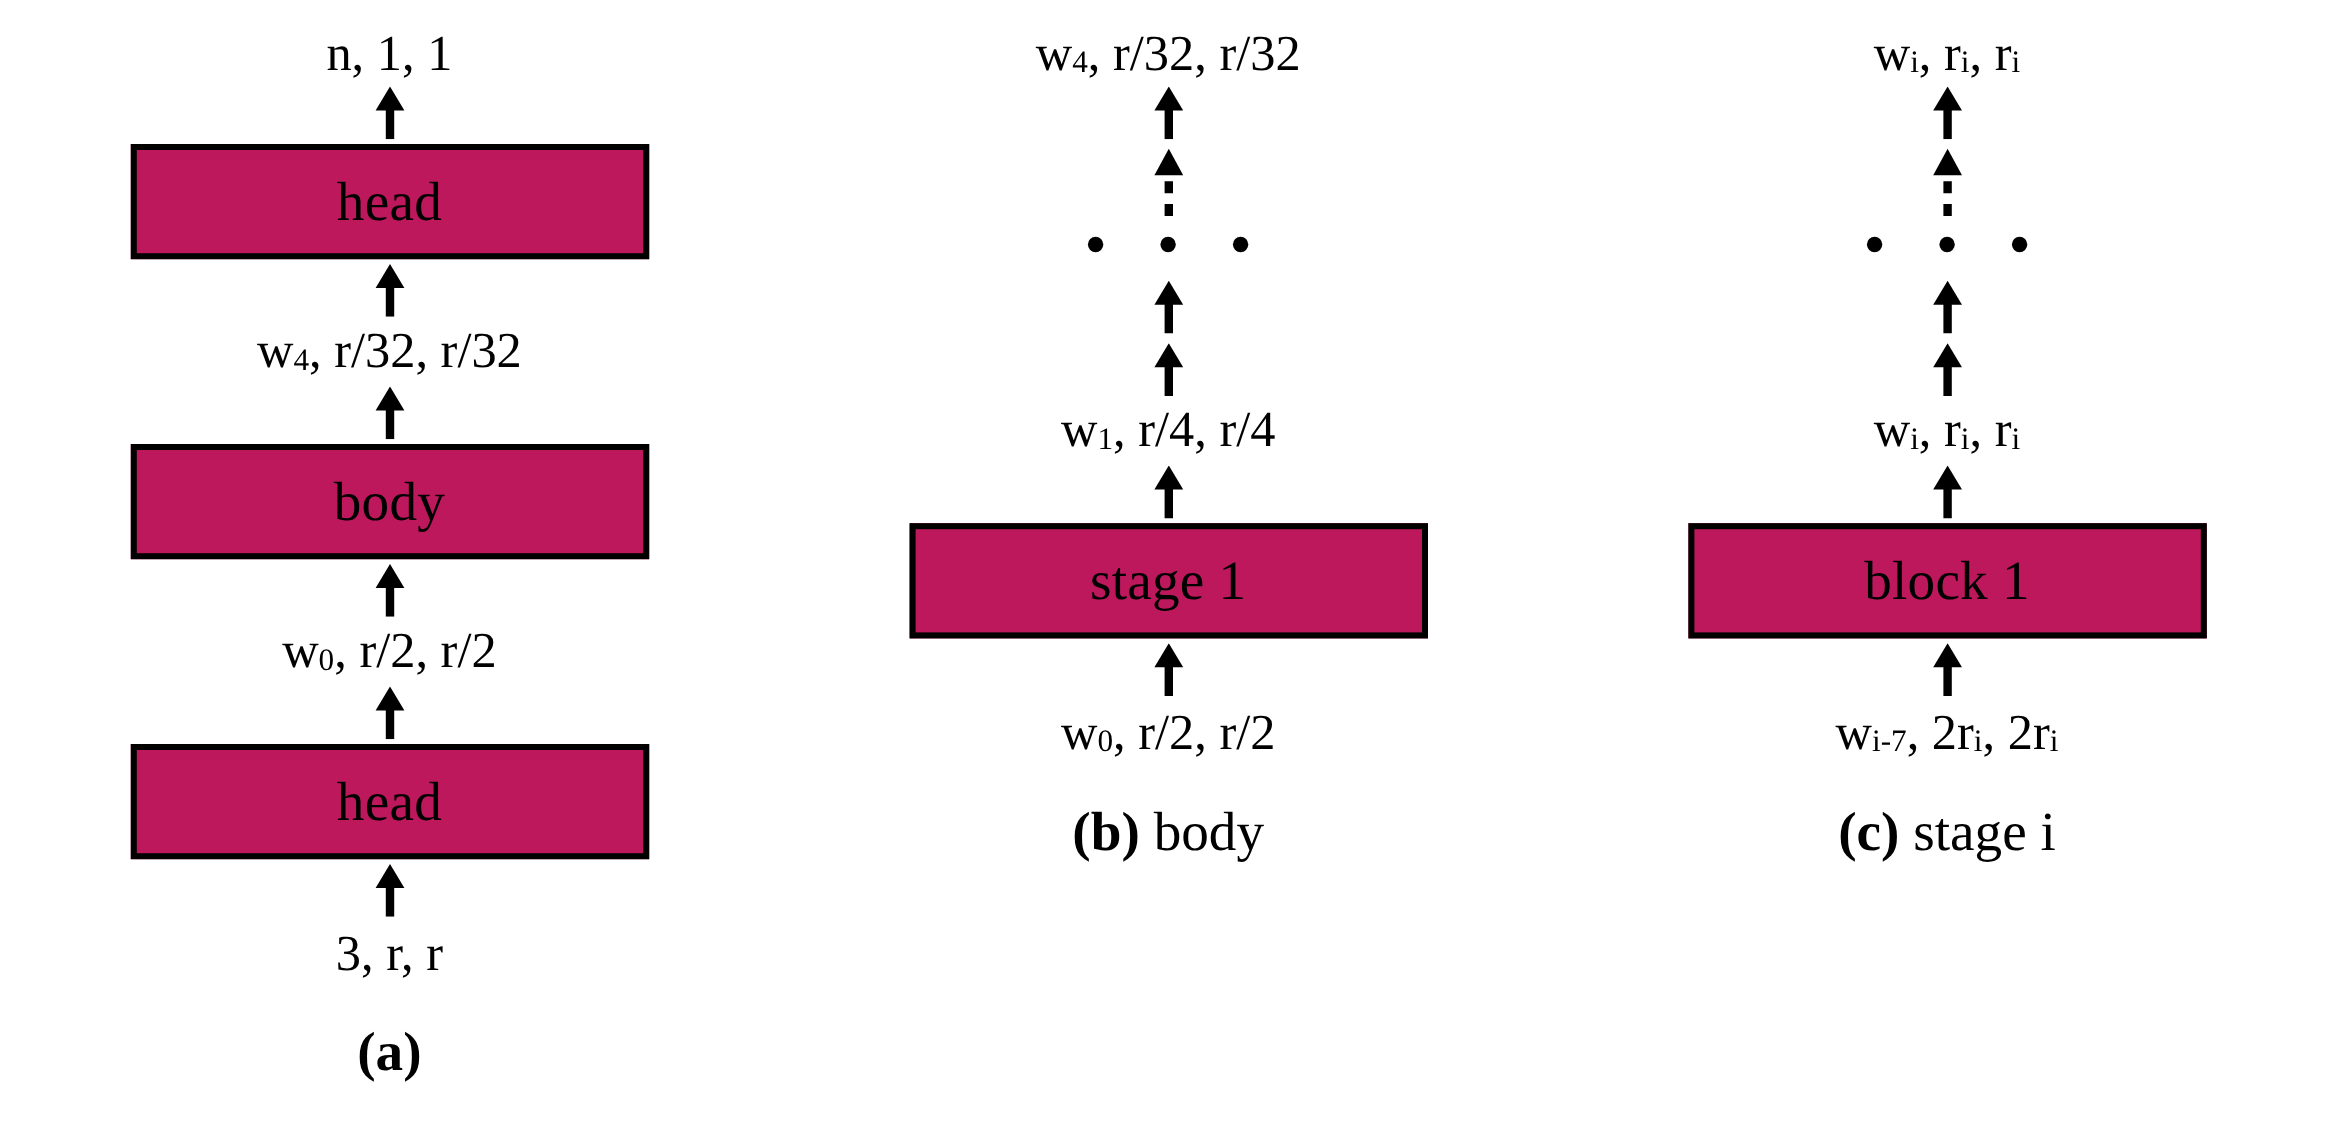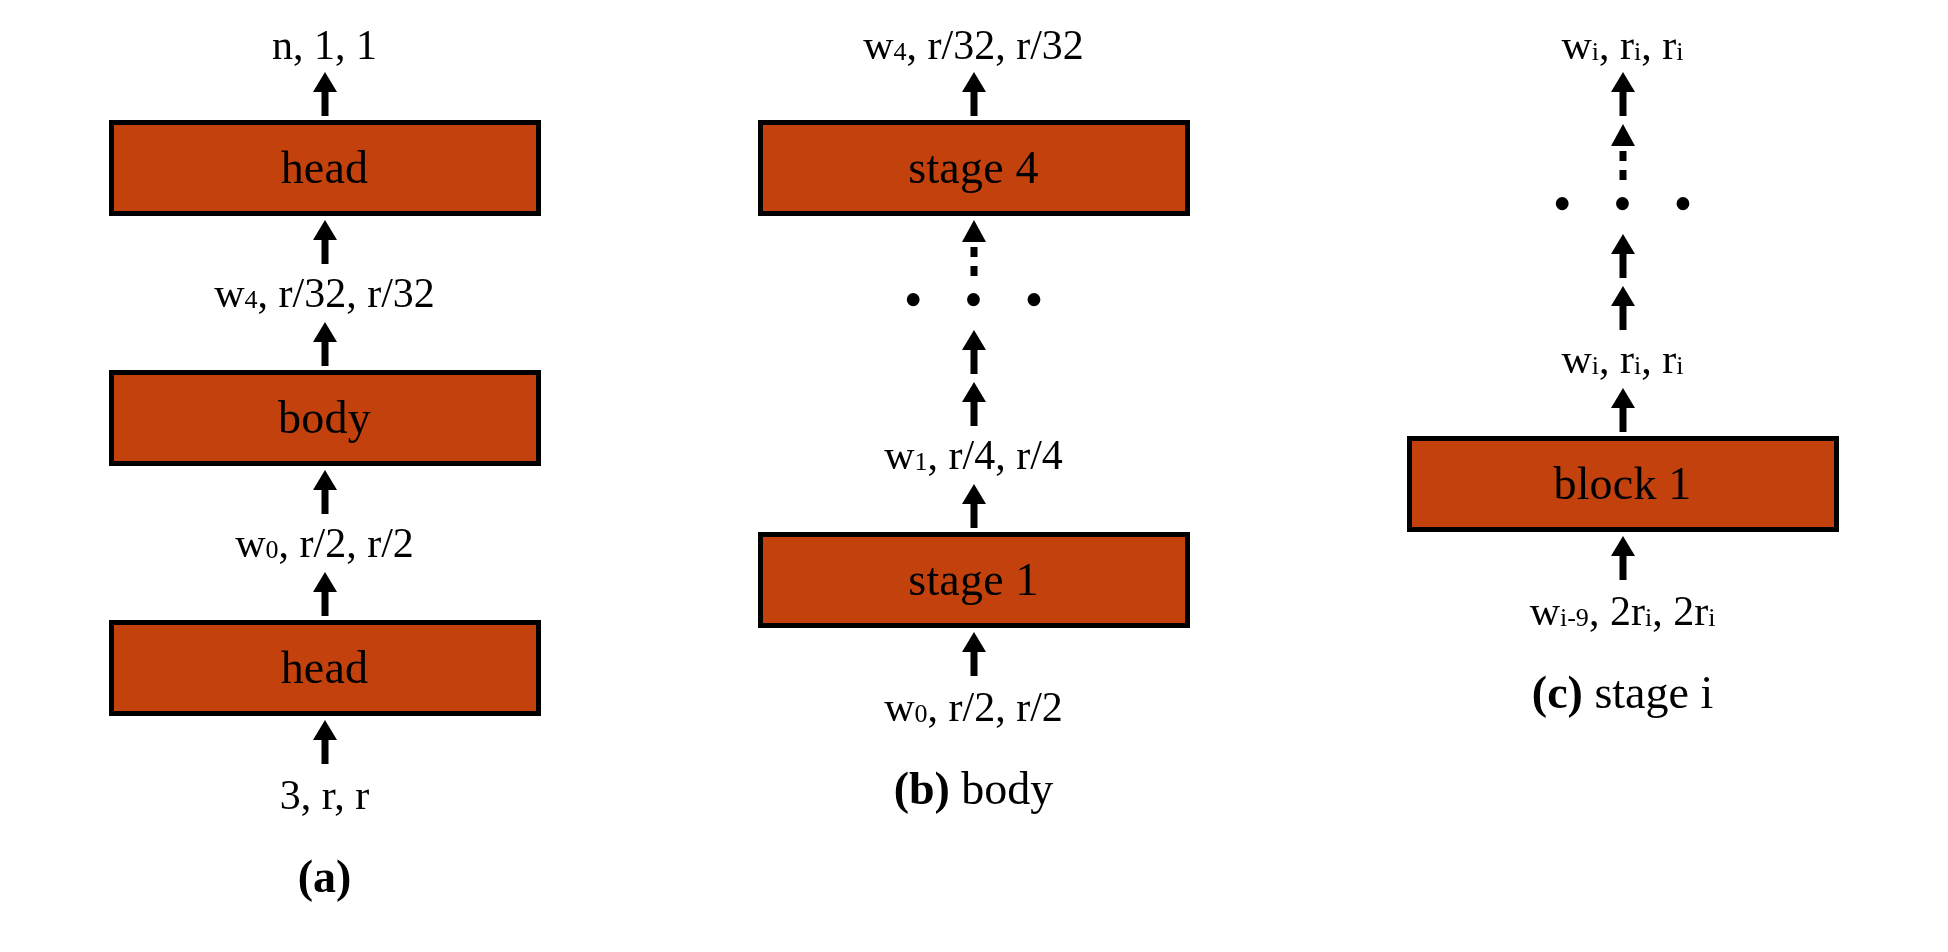--- a/index.html
+++ b/index.html
@@ -31,21 +31,21 @@
     flex-direction: column;
     align-items: center;
   }
 
   
   .node-box {
     box-sizing: border-box;
     width: 432px;
     height: 96px;
     border: 5px solid #000000;
-    background: #c2410c;
+    background: #be185d;
     display: flex;
     align-items: center;
     justify-content: center;
     font-size: 46px;
     line-height: 1;
     letter-spacing: 0.2px;
   }
   .node-box .lbl { display: inline-block; white-space: pre; }
 
   
@@ -200,23 +200,20 @@
       <span>w</span><sub>4</sub><span>, r/32, r/32</span>
     </div>
     <div class="sp-4"></div>
 
     <svg class="arrow-solid" viewBox="0 0 30 44">
       <line x1="15" y1="44" x2="15" y2="16" stroke="#000" stroke-width="7"></line>
       <polygon points="15,0 3,20 27,20" fill="#000"></polygon>
     </svg>
     <div class="sp-4"></div>
 
-    <div class="node-box">
-      <span class="lbl">stage 4</span>
-    </div>
 
     <div class="sp-4"></div>
     <svg class="arrow-dashed" viewBox="0 0 30 56">
       <line x1="15" y1="56" x2="15" y2="20" stroke="#000" stroke-width="7" stroke-dasharray="10 9"></line>
       <polygon points="15,0 3,22 27,22" fill="#000"></polygon>
     </svg>
     <div class="sp-4"></div>
 
     <div class="ellipsis">• • •</div>
 
@@ -322,21 +319,21 @@
     </div>
 
     <div class="sp-4"></div>
     <svg class="arrow-solid" viewBox="0 0 30 44">
       <line x1="15" y1="44" x2="15" y2="16" stroke="#000" stroke-width="7"></line>
       <polygon points="15,0 3,20 27,20" fill="#000"></polygon>
     </svg>
     <div class="sp-8"></div>
 
     <div class="shape-label">
-      <span>w</span><sub>i-9</sub><span>, 2r</span><sub>i</sub><span>, 2r</span><sub>i</sub>
+      <span>w</span><sub>i-7</sub><span>, 2r</span><sub>i</sub><span>, 2r</span><sub>i</sub>
     </div>
 
     <div class="sp-26"></div>
     <div class="caption">
       <span class="tag">(c)</span><span> stage i</span>
     </div>
   </div>
 
 </div>
 

